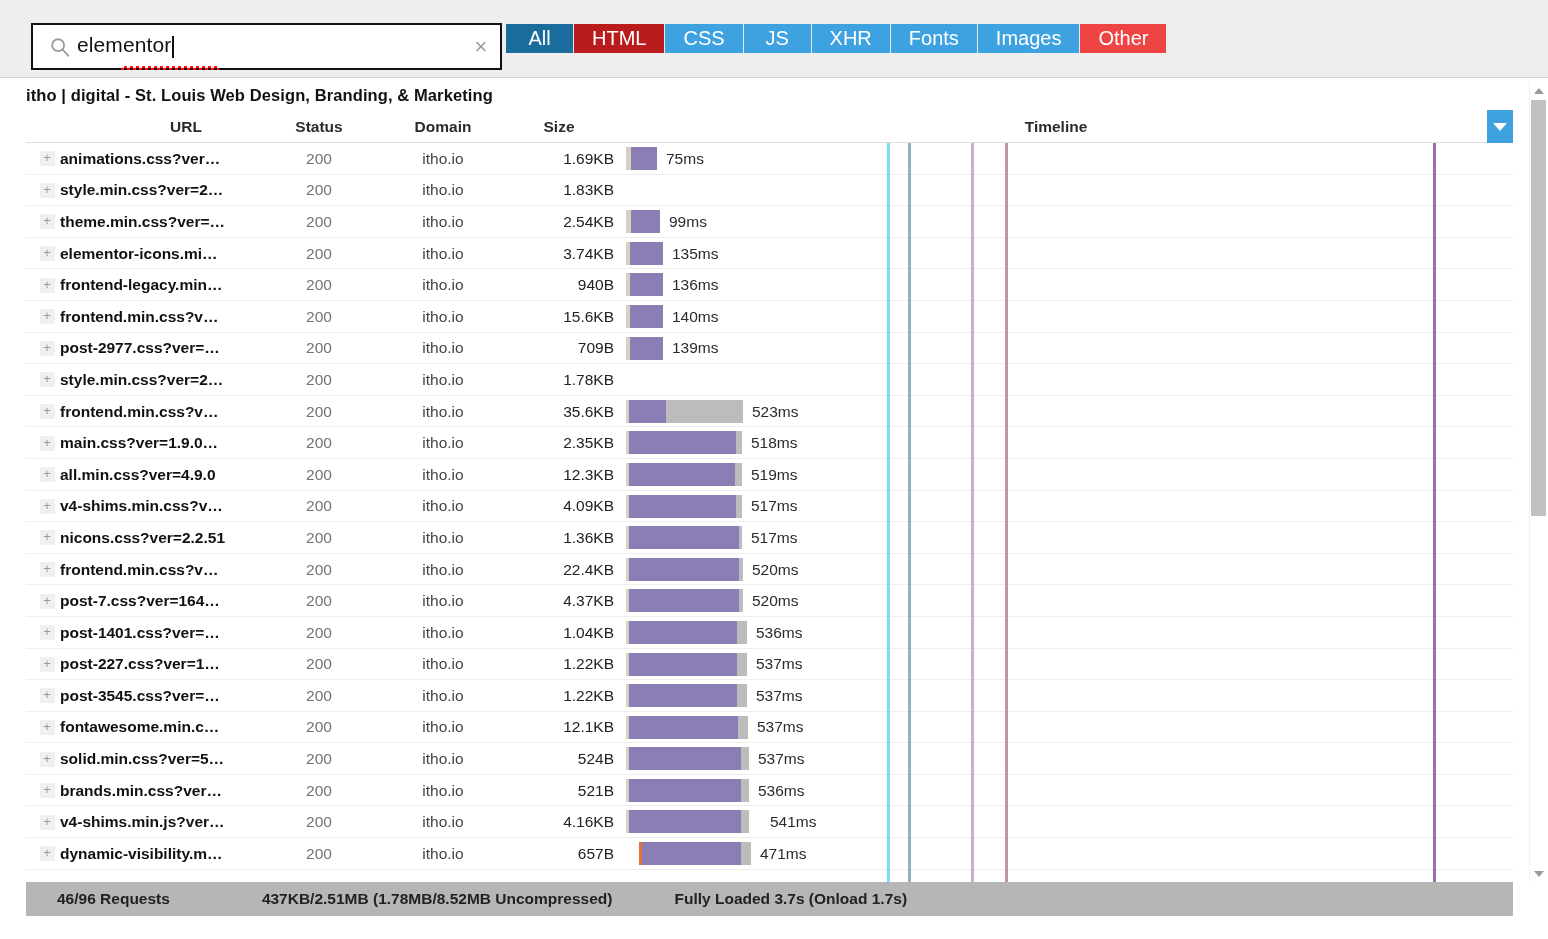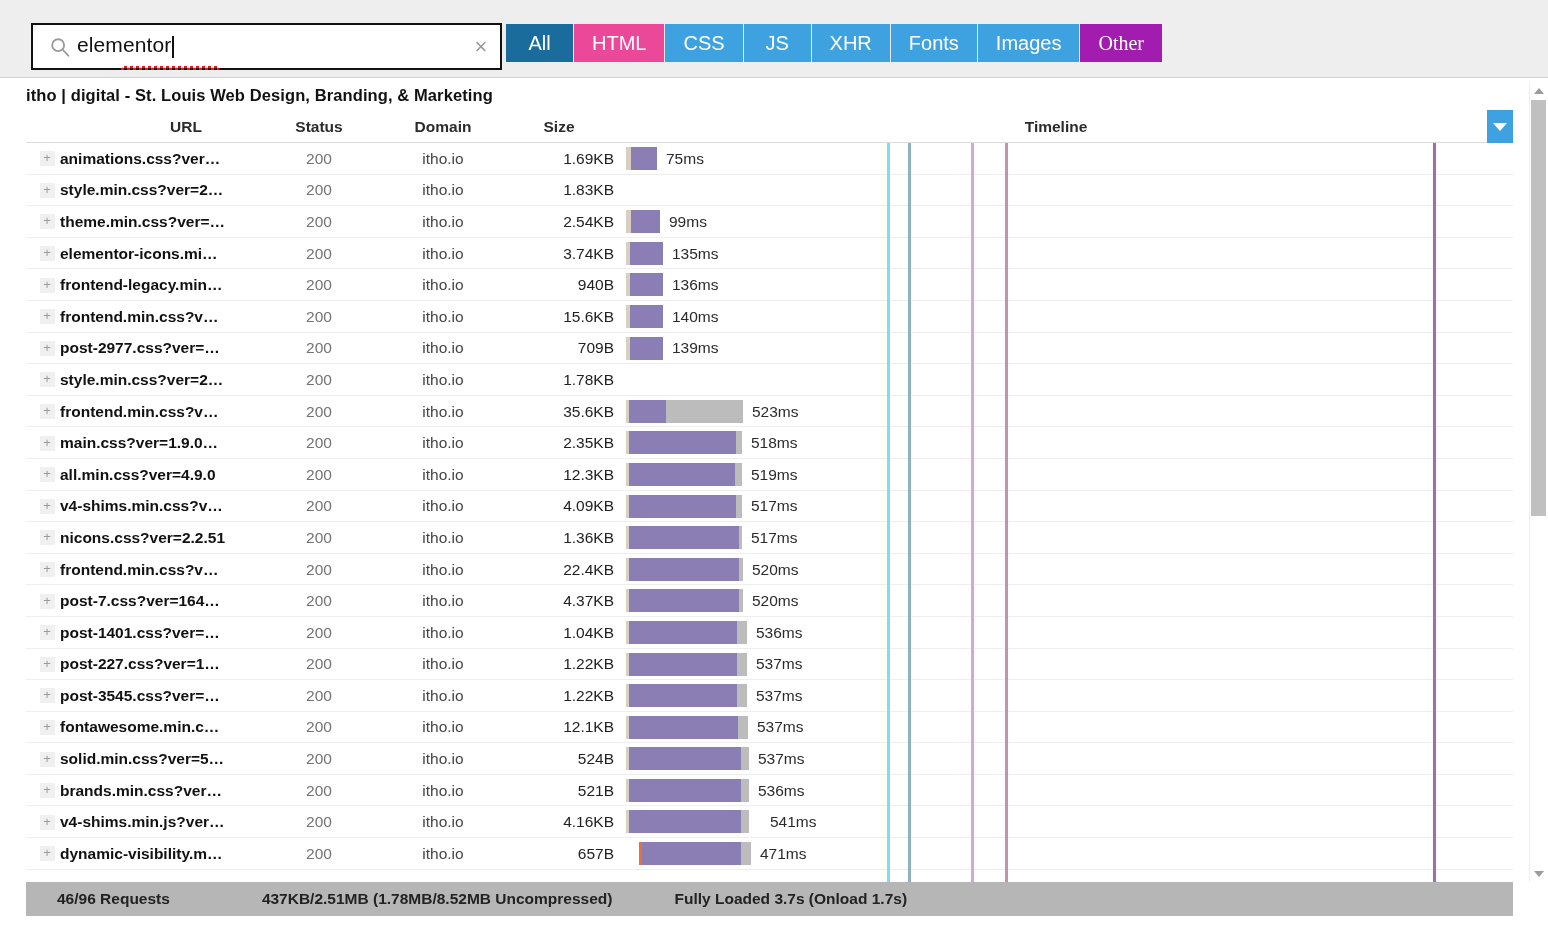--- a/index.html
+++ b/index.html
@@ -63,21 +63,21 @@
     display: flex; align-items: center; justify-content: center;
     color: #9a9a9a; font-size: 22px; line-height: 1;
     cursor: pointer;
   }
 
   .tabs {
     position: absolute; left: 506px; top: 24px;
     height: 45px; display: flex;
   }
   .tab {
-    height: 38px;
+    height: 29px;
     background: #3fa2e0;
     color: #ffffff;
     font-size: 20px;
     display: flex; align-items: center; justify-content: center;
     padding: 0 18px;
     border-right: 1px solid #e9e9e9;
     cursor: pointer;
     min-width: 68px;
   }
   .tab:last-child { border-right: none; }
@@ -228,27 +228,27 @@
       <span class="search-input-holder">
         <span class="search-text">elementor</span>
         <span class="squiggle" style="left:44px;width:98px;"></span>
         <span class="caret"></span>
       </span>
       <span class="clear-btn">×</span>
     </div>
 
     <div class="tabs">
       <div class="tab active" style="background: rgb(26, 108, 156);">All</div>
-      <div class="tab" style="background: #ec4899;">HTML</div>
+      <div class="tab" style="background: #b91c1c;">HTML</div>
       <div class="tab" style="background: rgb(63, 162, 224);">CSS</div>
       <div class="tab" style="background: rgb(63, 162, 224);">JS</div>
       <div class="tab" style="background: rgb(63, 162, 224);">XHR</div>
       <div class="tab" style="background: rgb(63, 162, 224);">Fonts</div>
       <div class="tab" style="background: rgb(63, 162, 224);">Images</div>
-      <div class="tab" style="background: #a21caf; font-family: Liberation Serif, serif;">Other</div>
+      <div class="tab" style="background: #ef4444;">Other</div>
     </div>
   </div>
 
   <div class="page-title">itho | digital - St. Louis Web Design, Branding, &amp; Marketing</div>
 
   <div class="table-area">
 
     <div class="thead">
       <div class="th th-url">URL</div>
       <div class="th th-status">Status</div>

